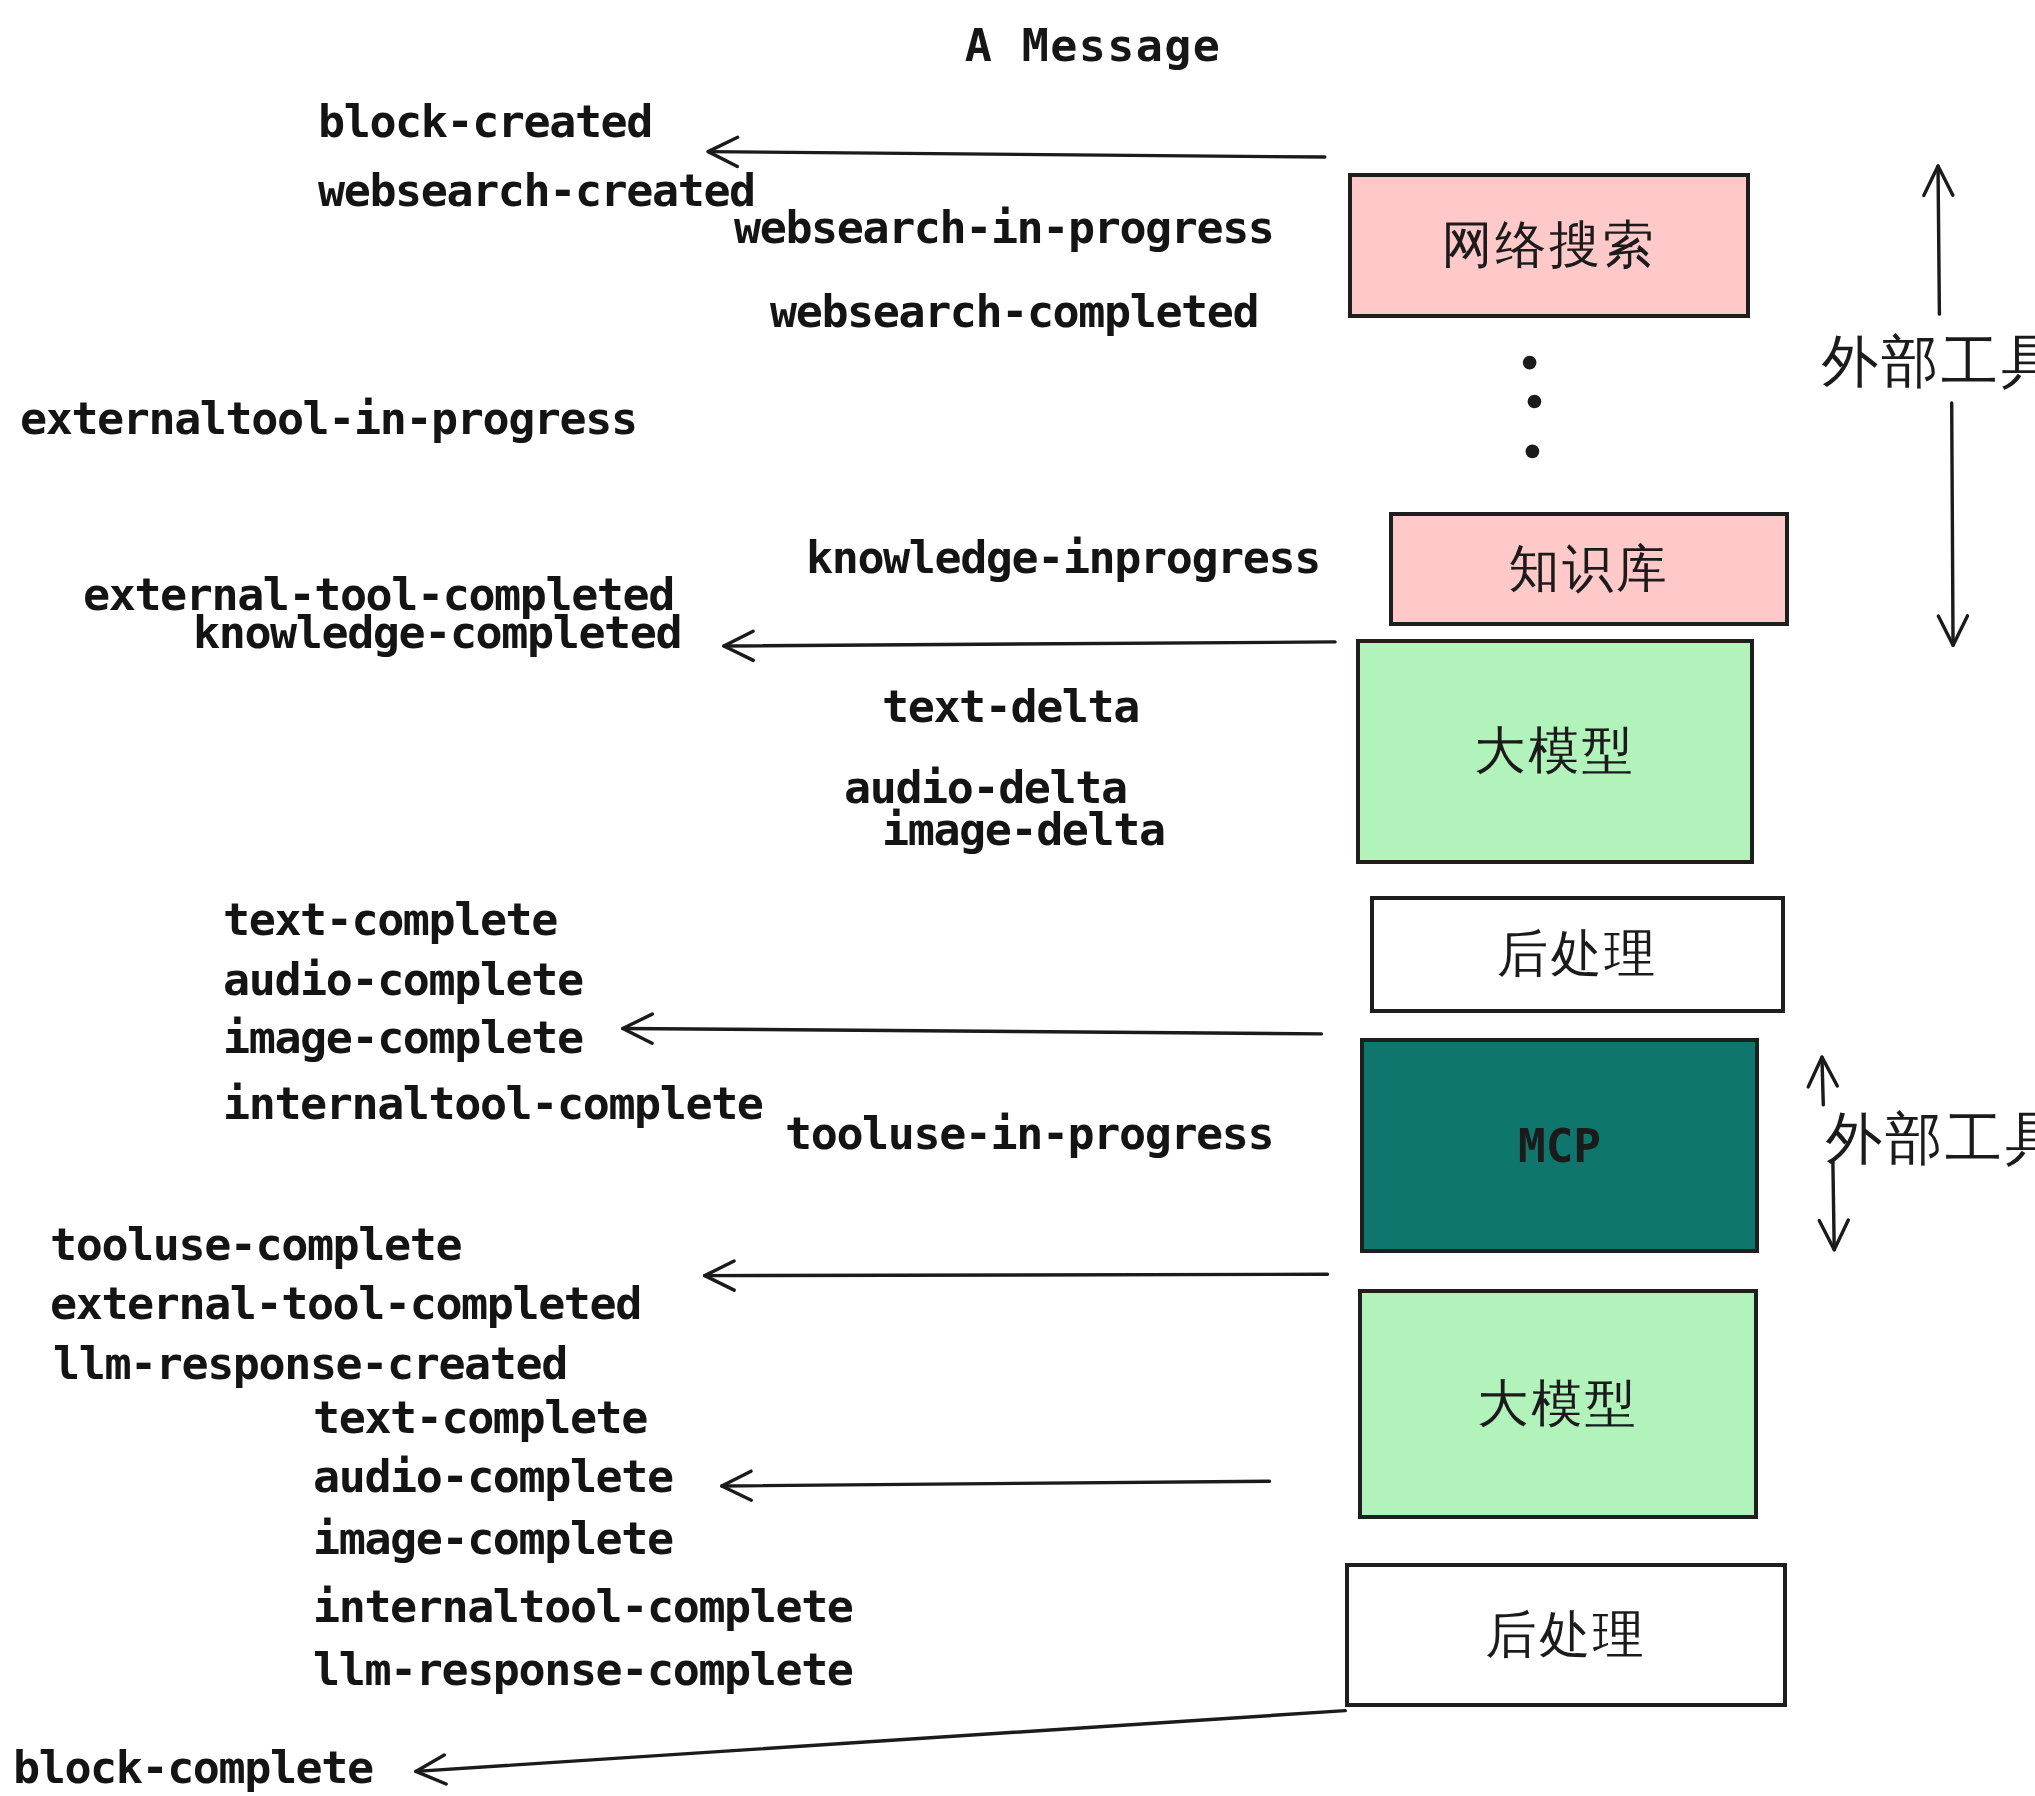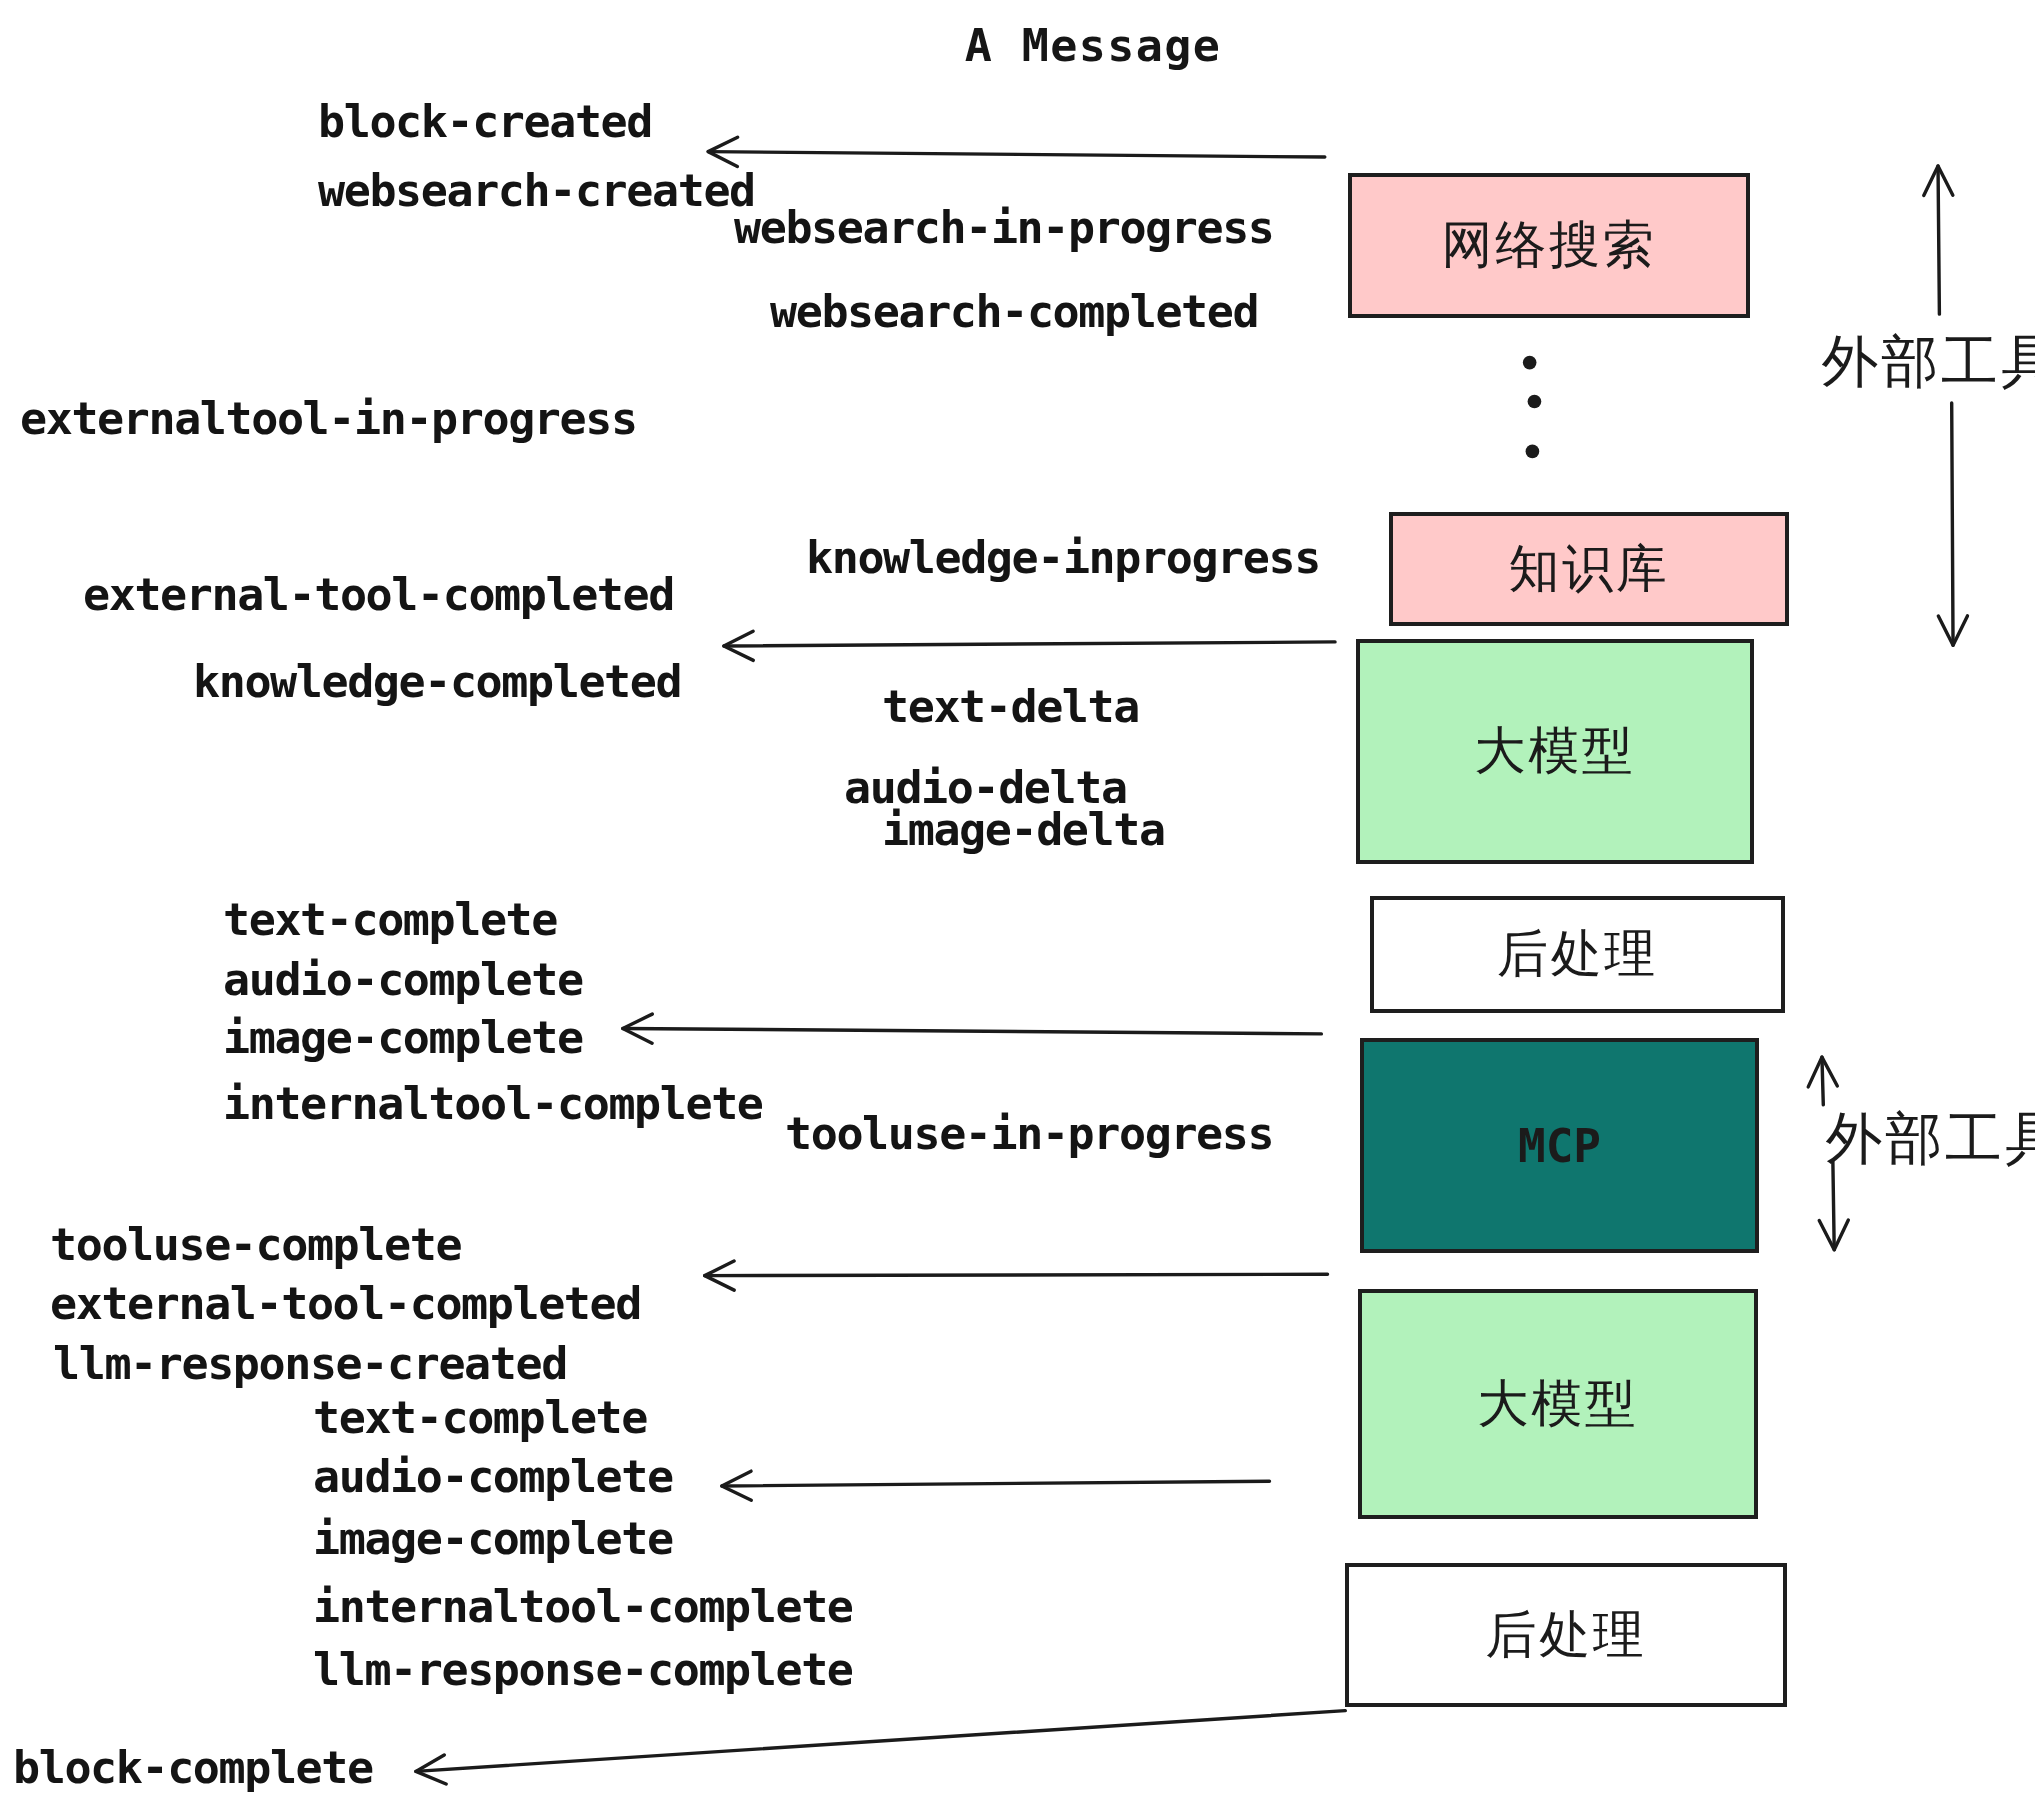--- a/index.html
+++ b/index.html
@@ -84,21 +84,21 @@
       </div>
     </div>
   <div id="labels">
       <div class="evt mono" style="left: 318px; top: 123px;">block-created</div>
       <div class="evt mono" style="left: 318px; top: 192px;">websearch-created</div>
       <div class="evt mono" style="left: 734px; top: 229px;">websearch-in-progress</div>
       <div class="evt mono" style="left: 770px; top: 313px;">websearch-completed</div>
       <div class="evt mono" style="left: 20px; top: 420px;">externaltool-in-progress</div>
       <div class="evt mono" style="left: 762px; top: 559px; margin-left: 44px;">knowledge-inprogress</div>
       <div class="evt mono" style="left: 83px; top: 596px;">external-tool-completed</div>
-      <div class="evt mono" style="left: 193px; top: 683px;">knowledge-completed</div>
+      <div class="evt mono" style="left: 193px; top: 634px;">knowledge-completed</div>
       <div class="evt mono" style="left: 882px; top: 708px;">text-delta</div>
       <div class="evt mono" style="left: 844px; top: 772px; margin-top: 17px;">audio-delta</div>
       <div class="evt mono" style="left: 882px; top: 831px;">image-delta</div>
       <div class="evt mono" style="left: 223px; top: 921px;">text-complete</div>
       <div class="evt mono" style="left: 223px; top: 981px;">audio-complete</div>
       <div class="evt mono" style="left: 223px; top: 1039px;">image-complete</div>
       <div class="evt mono" style="left: 223px; top: 1105px;">internaltool-complete</div>
       <div class="evt mono" style="left: 785px; top: 1135px;">tooluse-in-progress</div>
       <div class="evt mono" style="left: 50px; top: 1246px; text-align: right;">tooluse-complete</div>
       <div class="evt mono" style="left: 50px; top: 1305px;">external-tool-completed</div>

